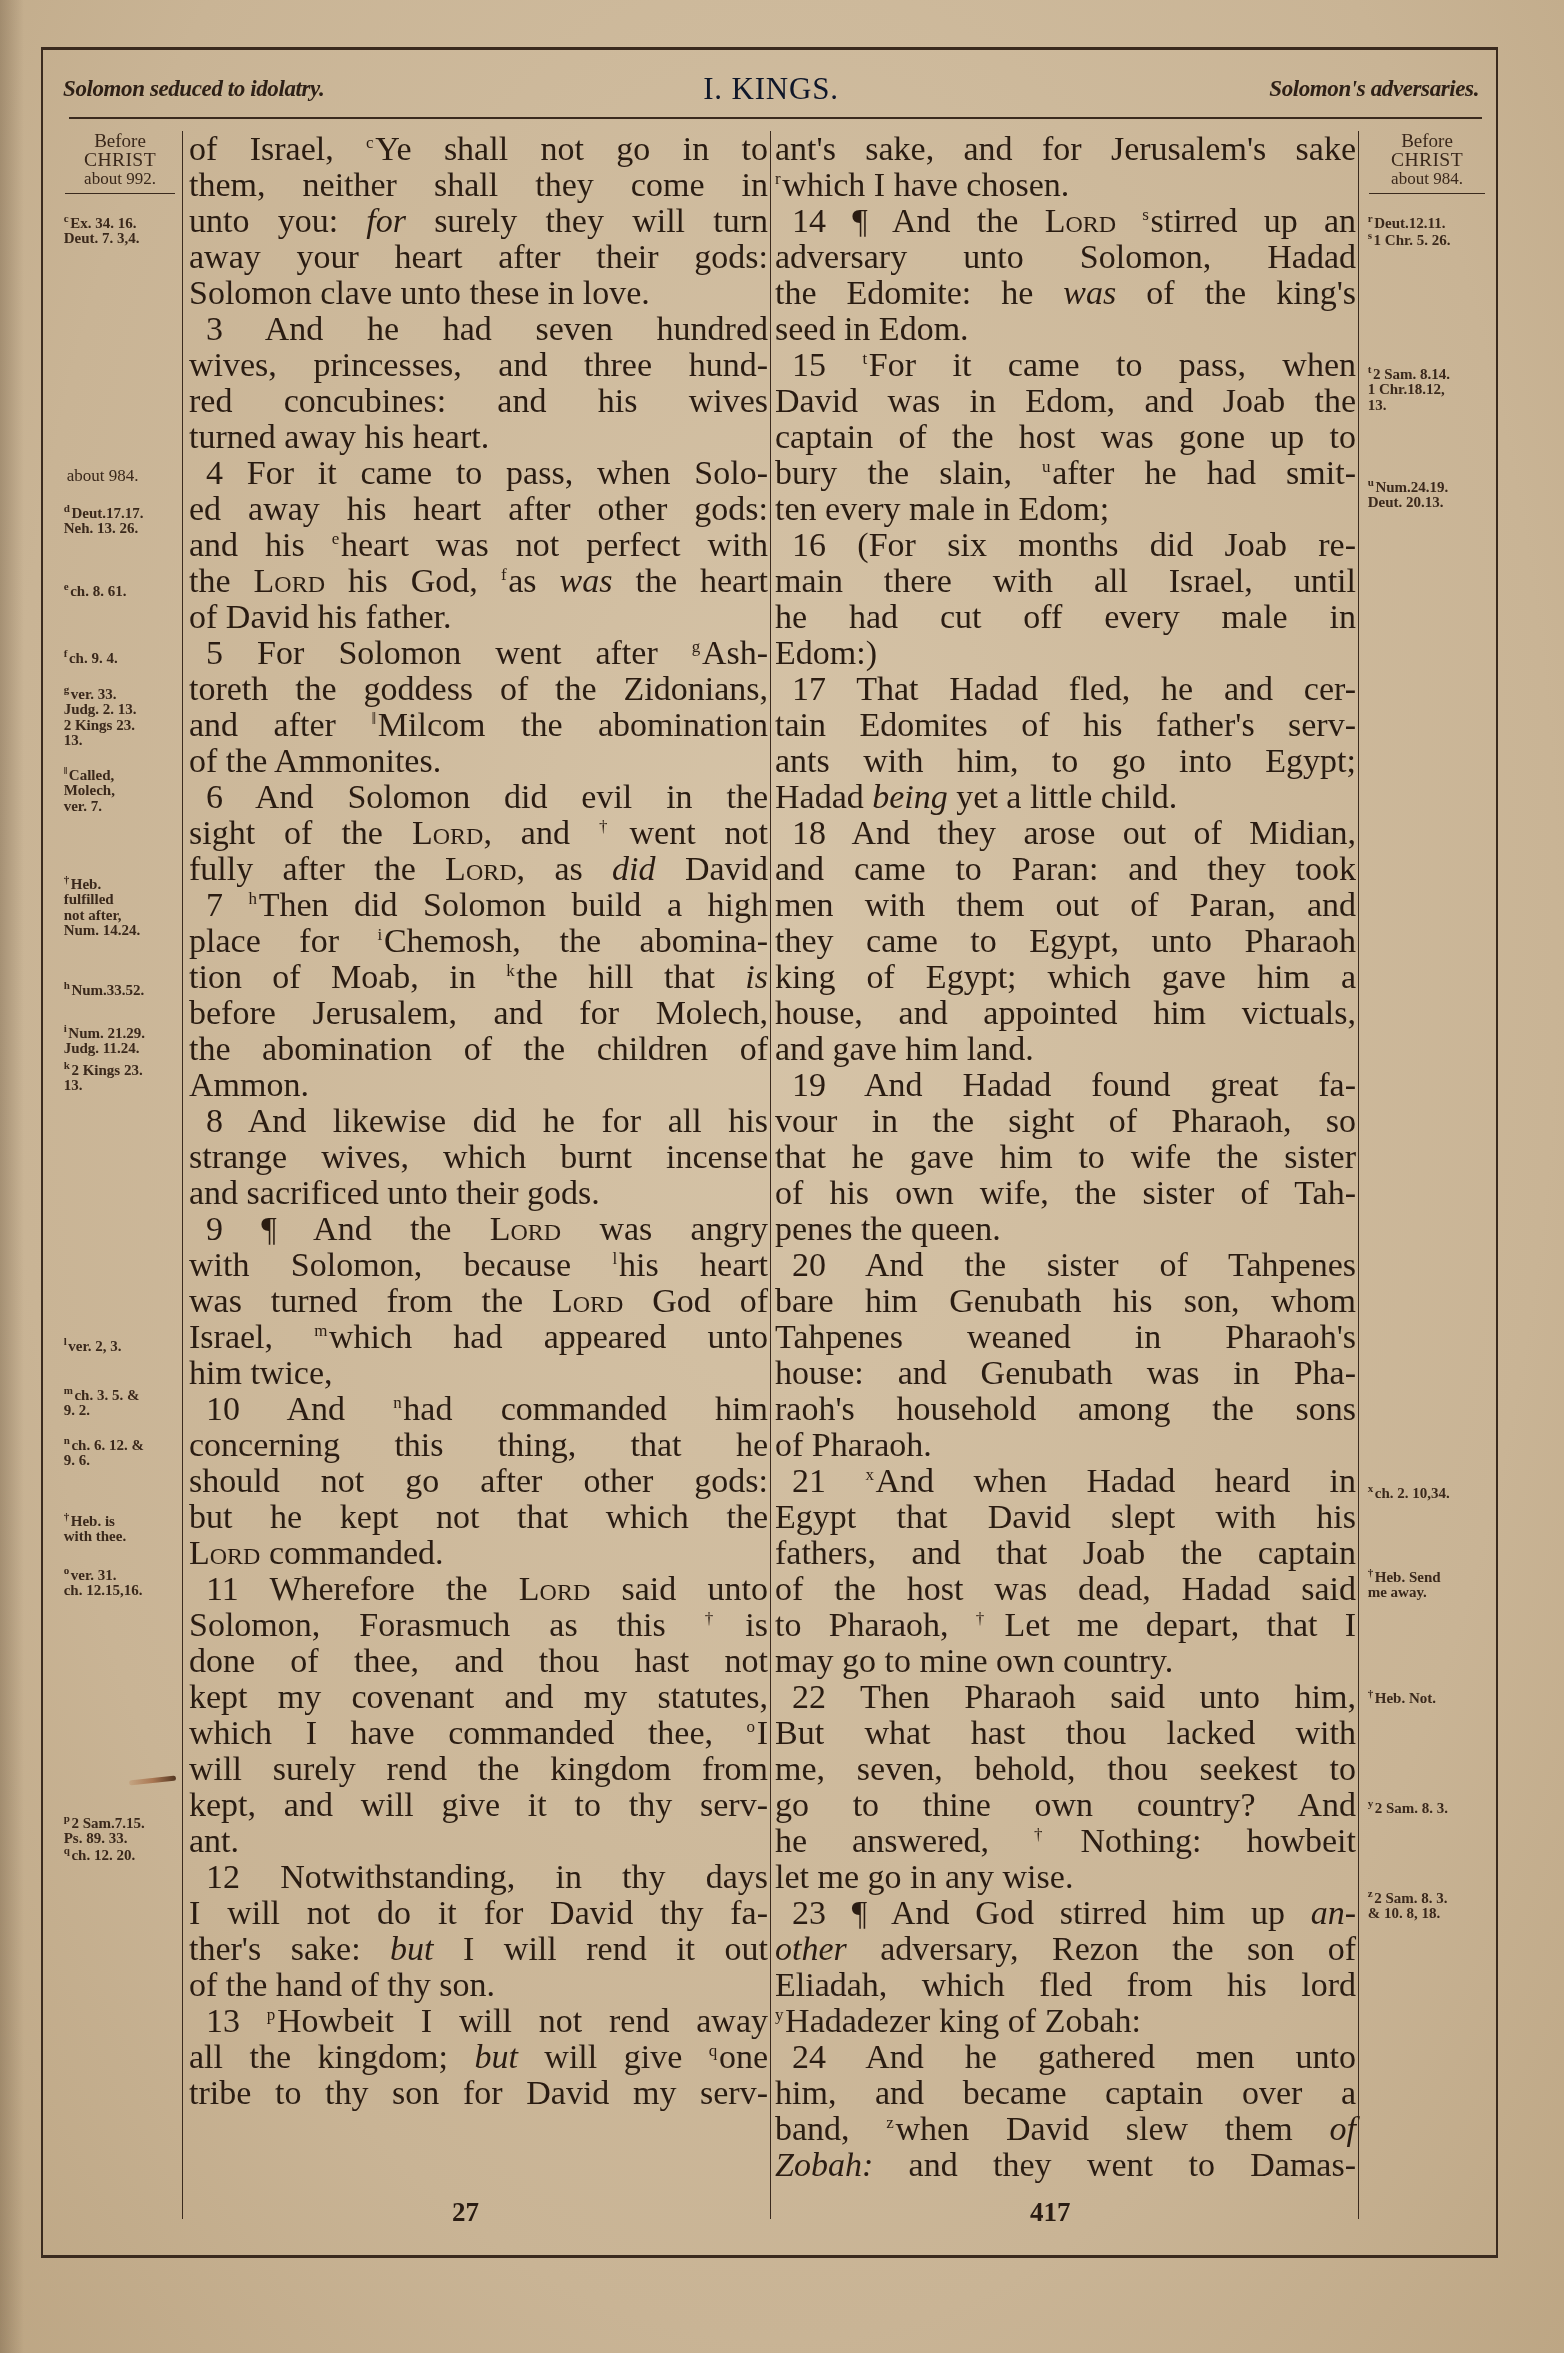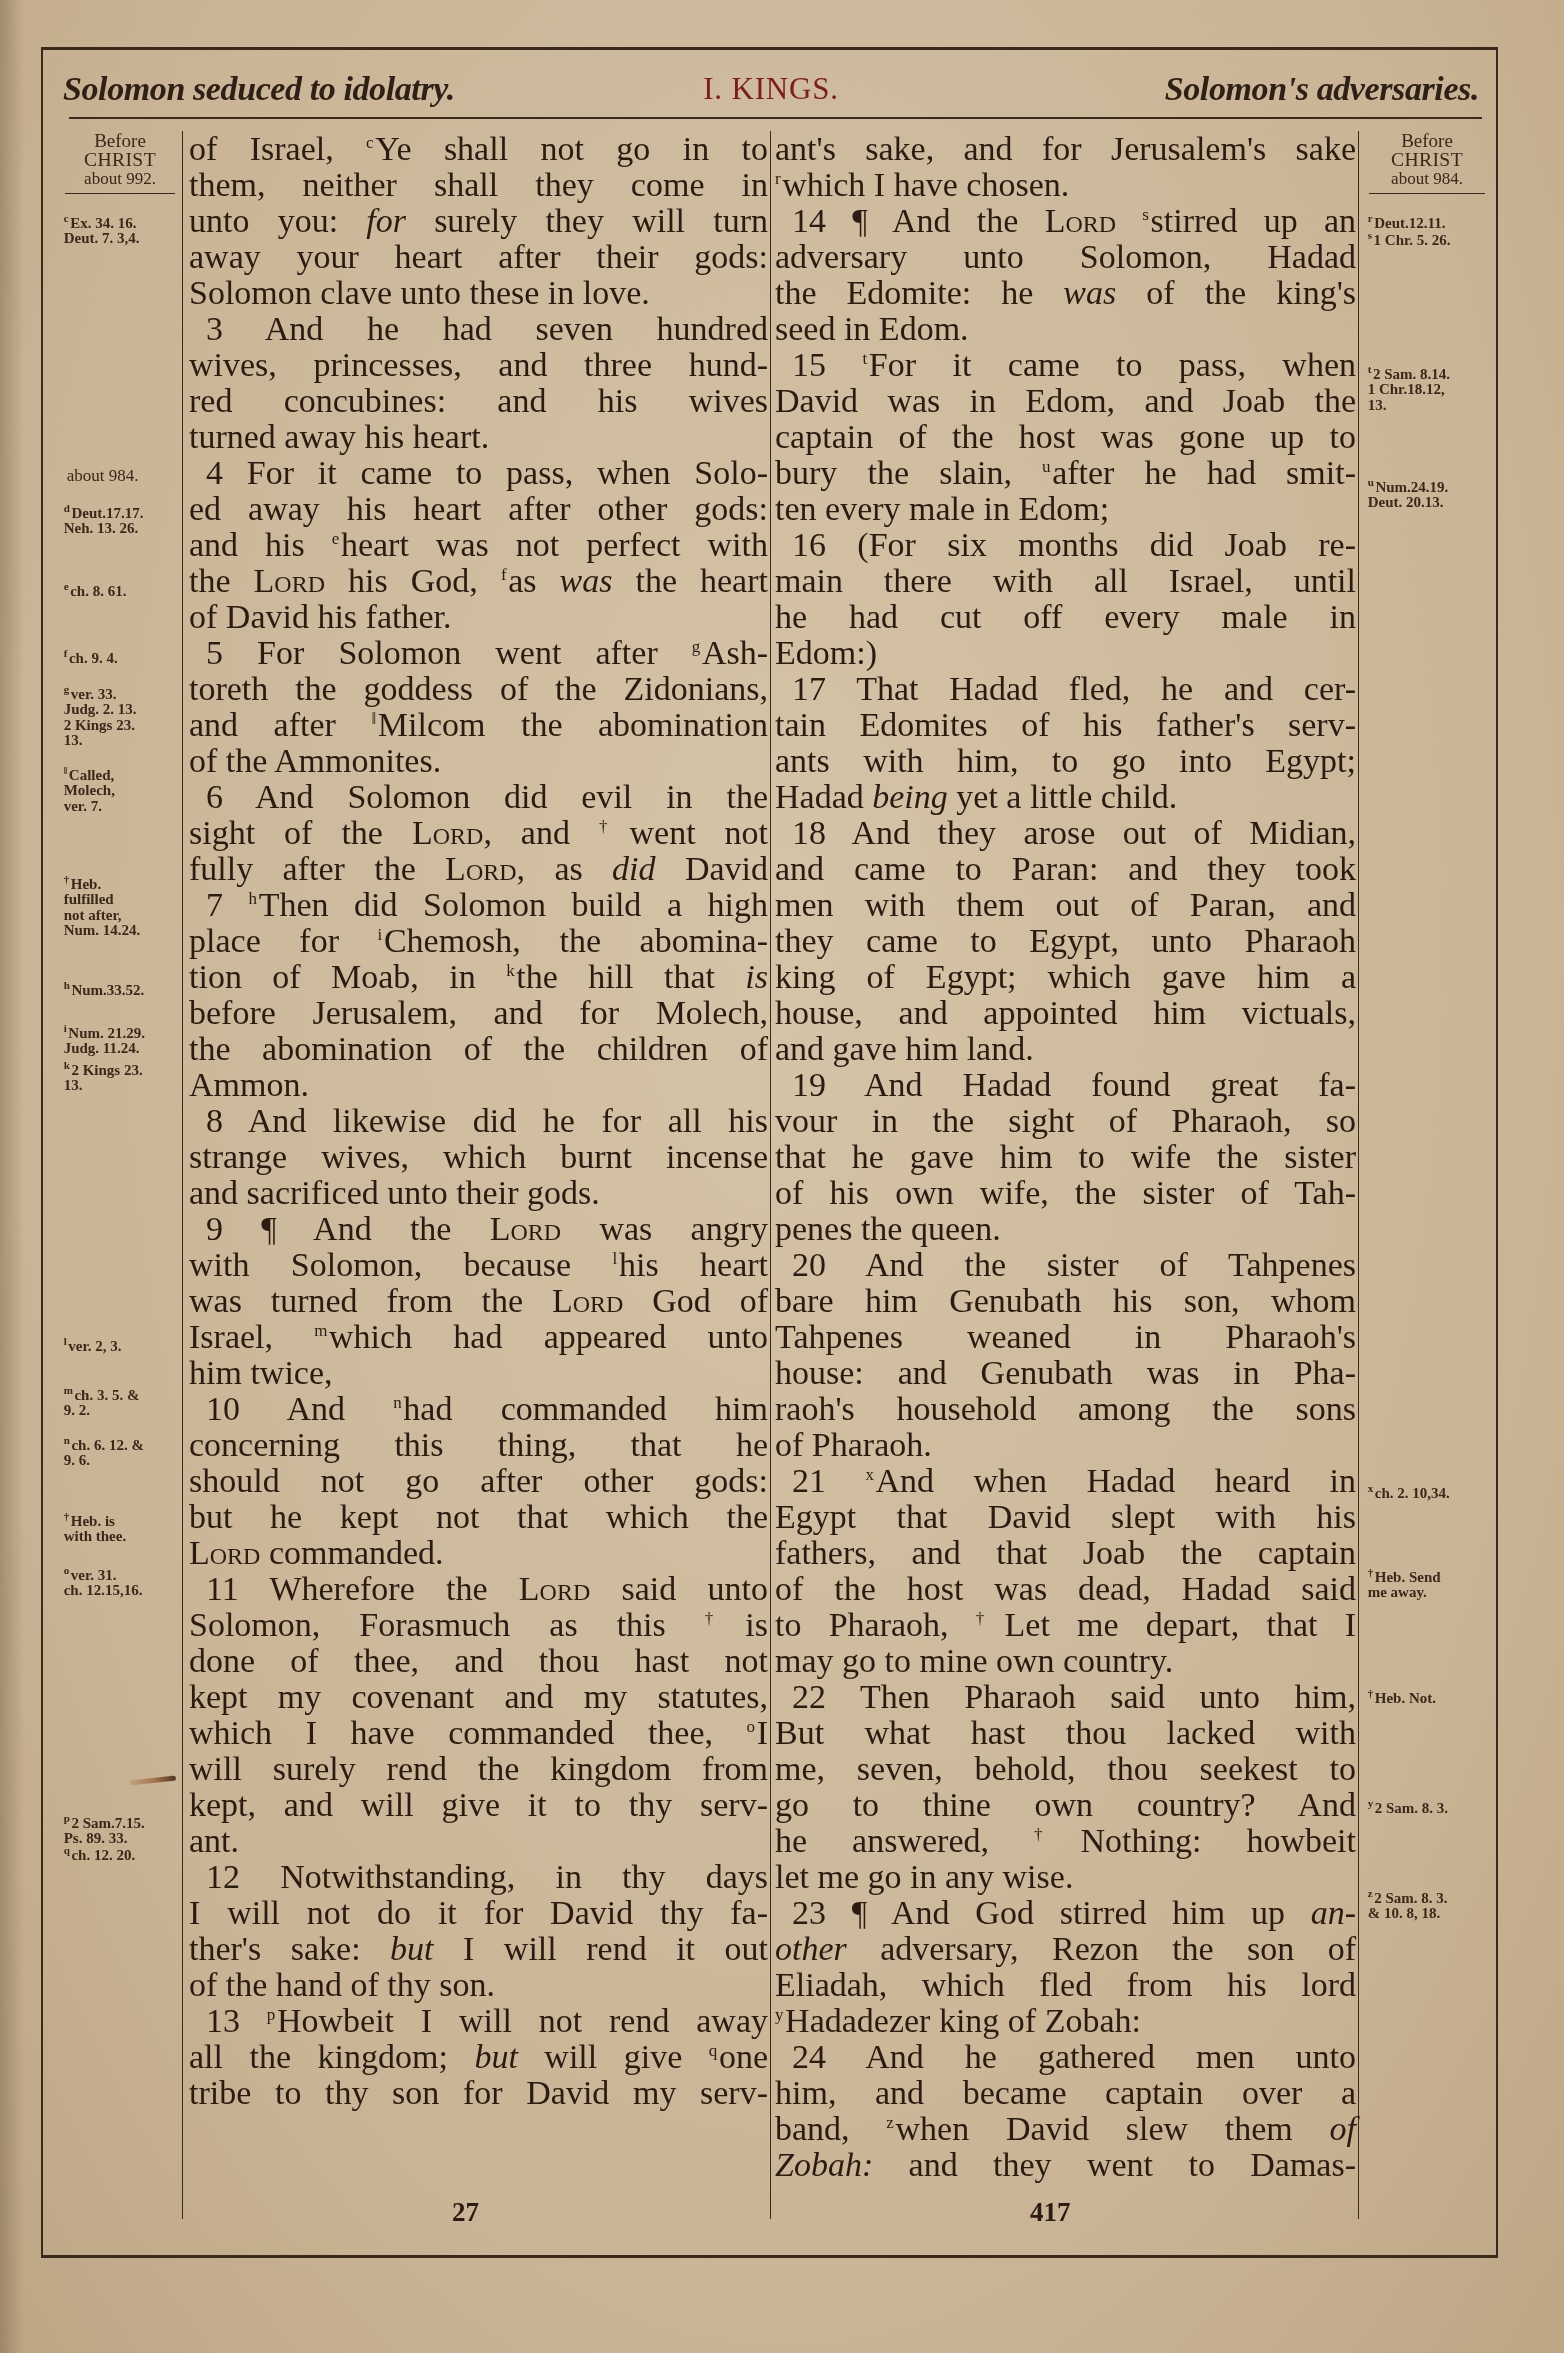--- a/index.html
+++ b/index.html
@@ -23,25 +23,25 @@
     box-sizing: border-box;
   }
   .running-head {
     position: absolute;
     left: 63px; top: 59px;
     width: 1416px; height: 59px;
     display: flex; align-items: center; justify-content: space-between;
   }
   .rh-left, .rh-right {
     font-style: italic; font-weight: bold;
-    font-size: 34px; letter-spacing: -0.4px;
+    font-size: 23px; letter-spacing: -0.4px;
     color: #2e2016;
   }
   .rh-center {
-    font-size: 31px; letter-spacing: 0.8px; color: #7f1d1d;
+    font-size: 31px; letter-spacing: 0.8px; color: #0f172a;
     position: absolute; left: 50%; transform: translateX(-50%);
   }
   .head-rule {
     position: absolute; left: 69px; top: 117px;
     width: 1413px; height: 0;
     border-top: 2.3px solid #3a2a1e;
   }
   .margin-col {
     position: absolute; top: 131px;
     width: 122px;

